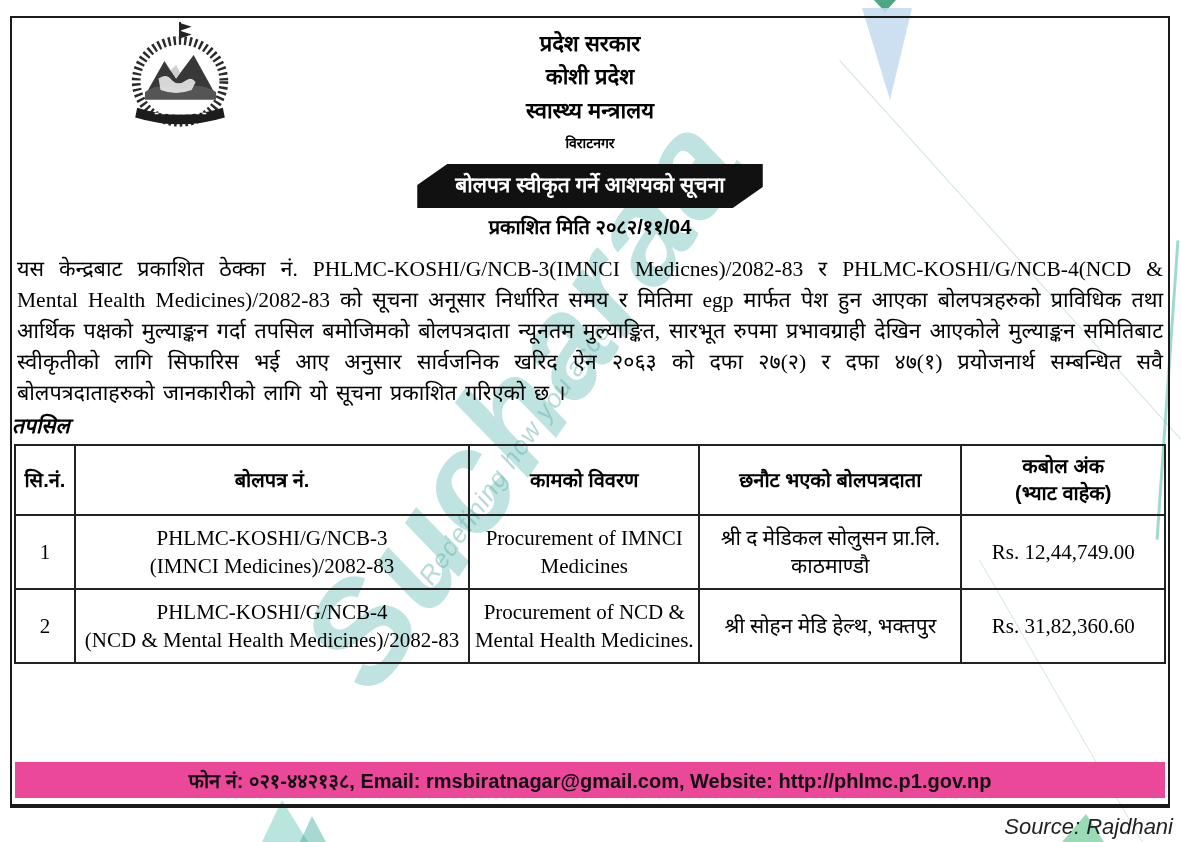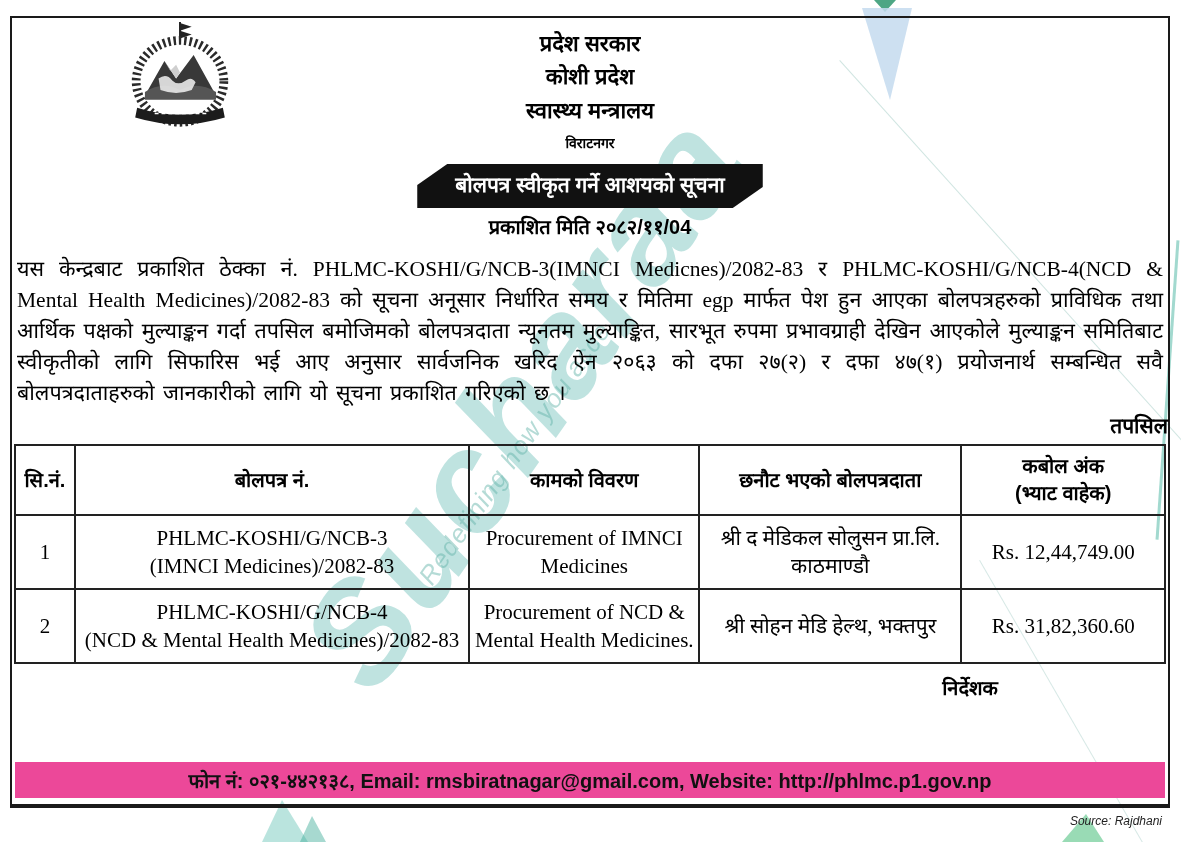--- a/index.html
+++ b/index.html
@@ -57,42 +57,42 @@
     font-family:"Liberation Sans",sans-serif; font-weight:bold; font-size:21px;
     line-height:40px; padding:1px 38px 3px 38px;
     clip-path:polygon(30px 0%, 100% 0%, 100% 52%, calc(100% - 30px) 100%, 0% 100%, 0% 48%); }
 
   .pub-date { text-align:center; font-family:"Liberation Sans",sans-serif;
     font-weight:bold; font-size:20px; line-height:30px; margin-top:4px; }
 
   .para { margin:12px 5px 0 5px; font-size:21.5px; line-height:31px;
     text-align:justify; word-spacing:3px; }
 
-  .schedule-heading { text-align:right; font-family:"Liberation Sans",sans-serif;
-    font-weight:bold; font-size:21px; line-height:28px; margin-top:3px; }
+  .schedule-heading { text-align:left; font-family:"Liberation Sans",sans-serif;
+    font-weight:bold; font-size:21px; line-height:28px; margin-top:3px;font-style:italic; }
 
   table.notice { border-collapse:collapse; width:1152px; margin:4px auto 0 auto; }
   table.notice th, table.notice td { border:2px solid #222; text-align:center; vertical-align:middle; }
   table.notice th { font-family:"Liberation Sans",sans-serif; font-weight:bold;
     font-size:20px; line-height:27px; height:70px; white-space:pre-line; }
   table.notice td { font-size:21px; line-height:28px; padding:8px 4px; white-space:pre-line; }
   td.amount { font-size:21px; }
 
   .signature { text-align:right; padding-right:10px; margin-top:10px;
     font-family:"Liberation Sans",sans-serif; font-weight:bold; }
   .sig-title { font-size:20px; line-height:28px; padding-right:160px; }
   .sig-office { font-size:22px; line-height:32px; }
 
   .footer-bar { position:absolute; left:3px; right:3px; bottom:6px; height:36px;
     background:#ec4899; display:flex; align-items:center; justify-content:center; }
   .footer-contact { font-family:"Liberation Sans",sans-serif; font-weight:bold;
     font-size:20px; color:#111; }
 
-  .source-credit { position:absolute; right:19px; top:814px; font-style:italic;
-    font-size:12px; color:#222; z-index:3; font-family:"Liberation Sans",sans-serif; }
+  .source-credit { position:absolute; right:8px; top:814px; font-style:italic;
+    font-size:22px; color:#222; z-index:3; font-family:"Liberation Sans",sans-serif; }
 </style>
 </head>
 <body>
 
 <div class="page">
 
   <div class="decor tip-topright"></div>
   <div class="decor wedge-topright"></div>
   <div class="decor line-diag1"></div>
   <div class="decor line-diag2"></div>
@@ -170,21 +170,20 @@
 (NCD &amp; Mental Health Medicines)/2082-83</td>
           <td>Procurement of NCD &amp;
 Mental Health Medicines.</td>
           <td>श्री सोहन मेडि हेल्थ, भक्तपुर</td>
           <td class="amount">Rs. 31,82,360.60</td>
         </tr>
       </tbody>
     </table>
 
     <div class="signature">
-      <div class="sig-title">निर्देशक</div>
     </div>
 
     <div class="footer-bar">
       <span class="footer-contact">फोन नं: ०२१-४४२१३८,  Email: rmsbiratnagar@gmail.com, Website: http://phlmc.p1.gov.np</span>
     </div>
 
   </div>
 
   <div class="source-credit">Source: Rajdhani</div>
 

